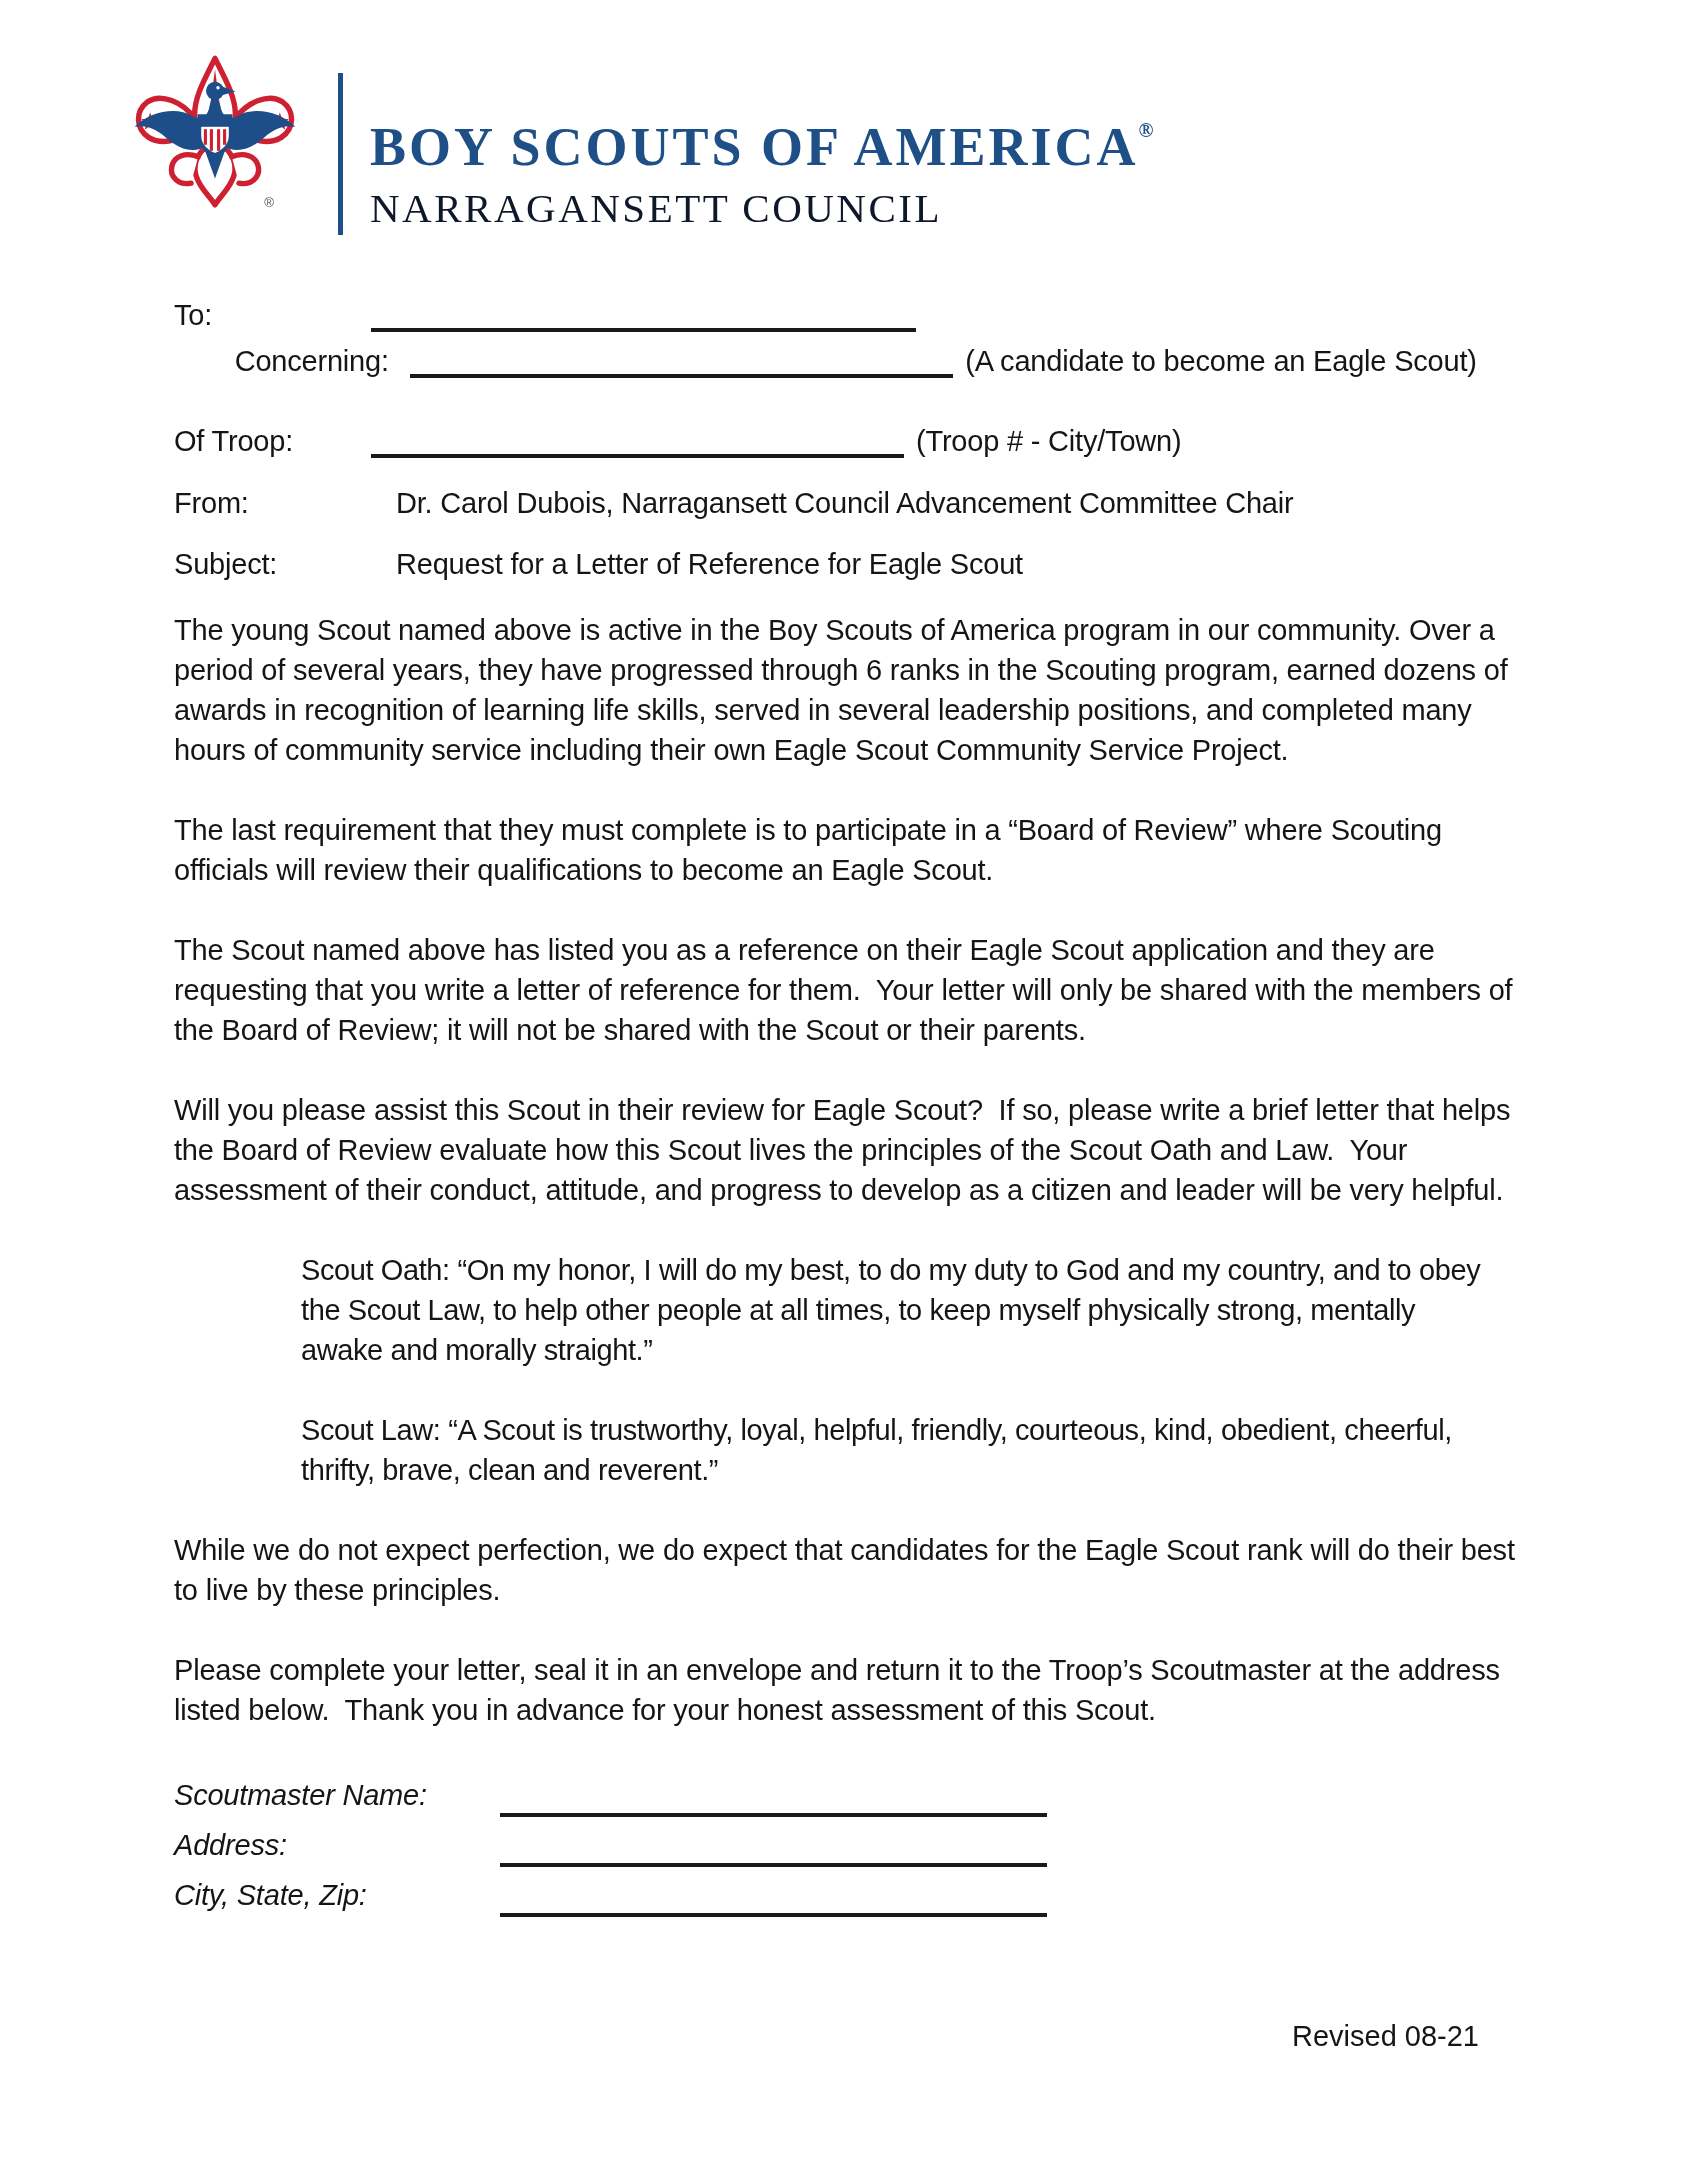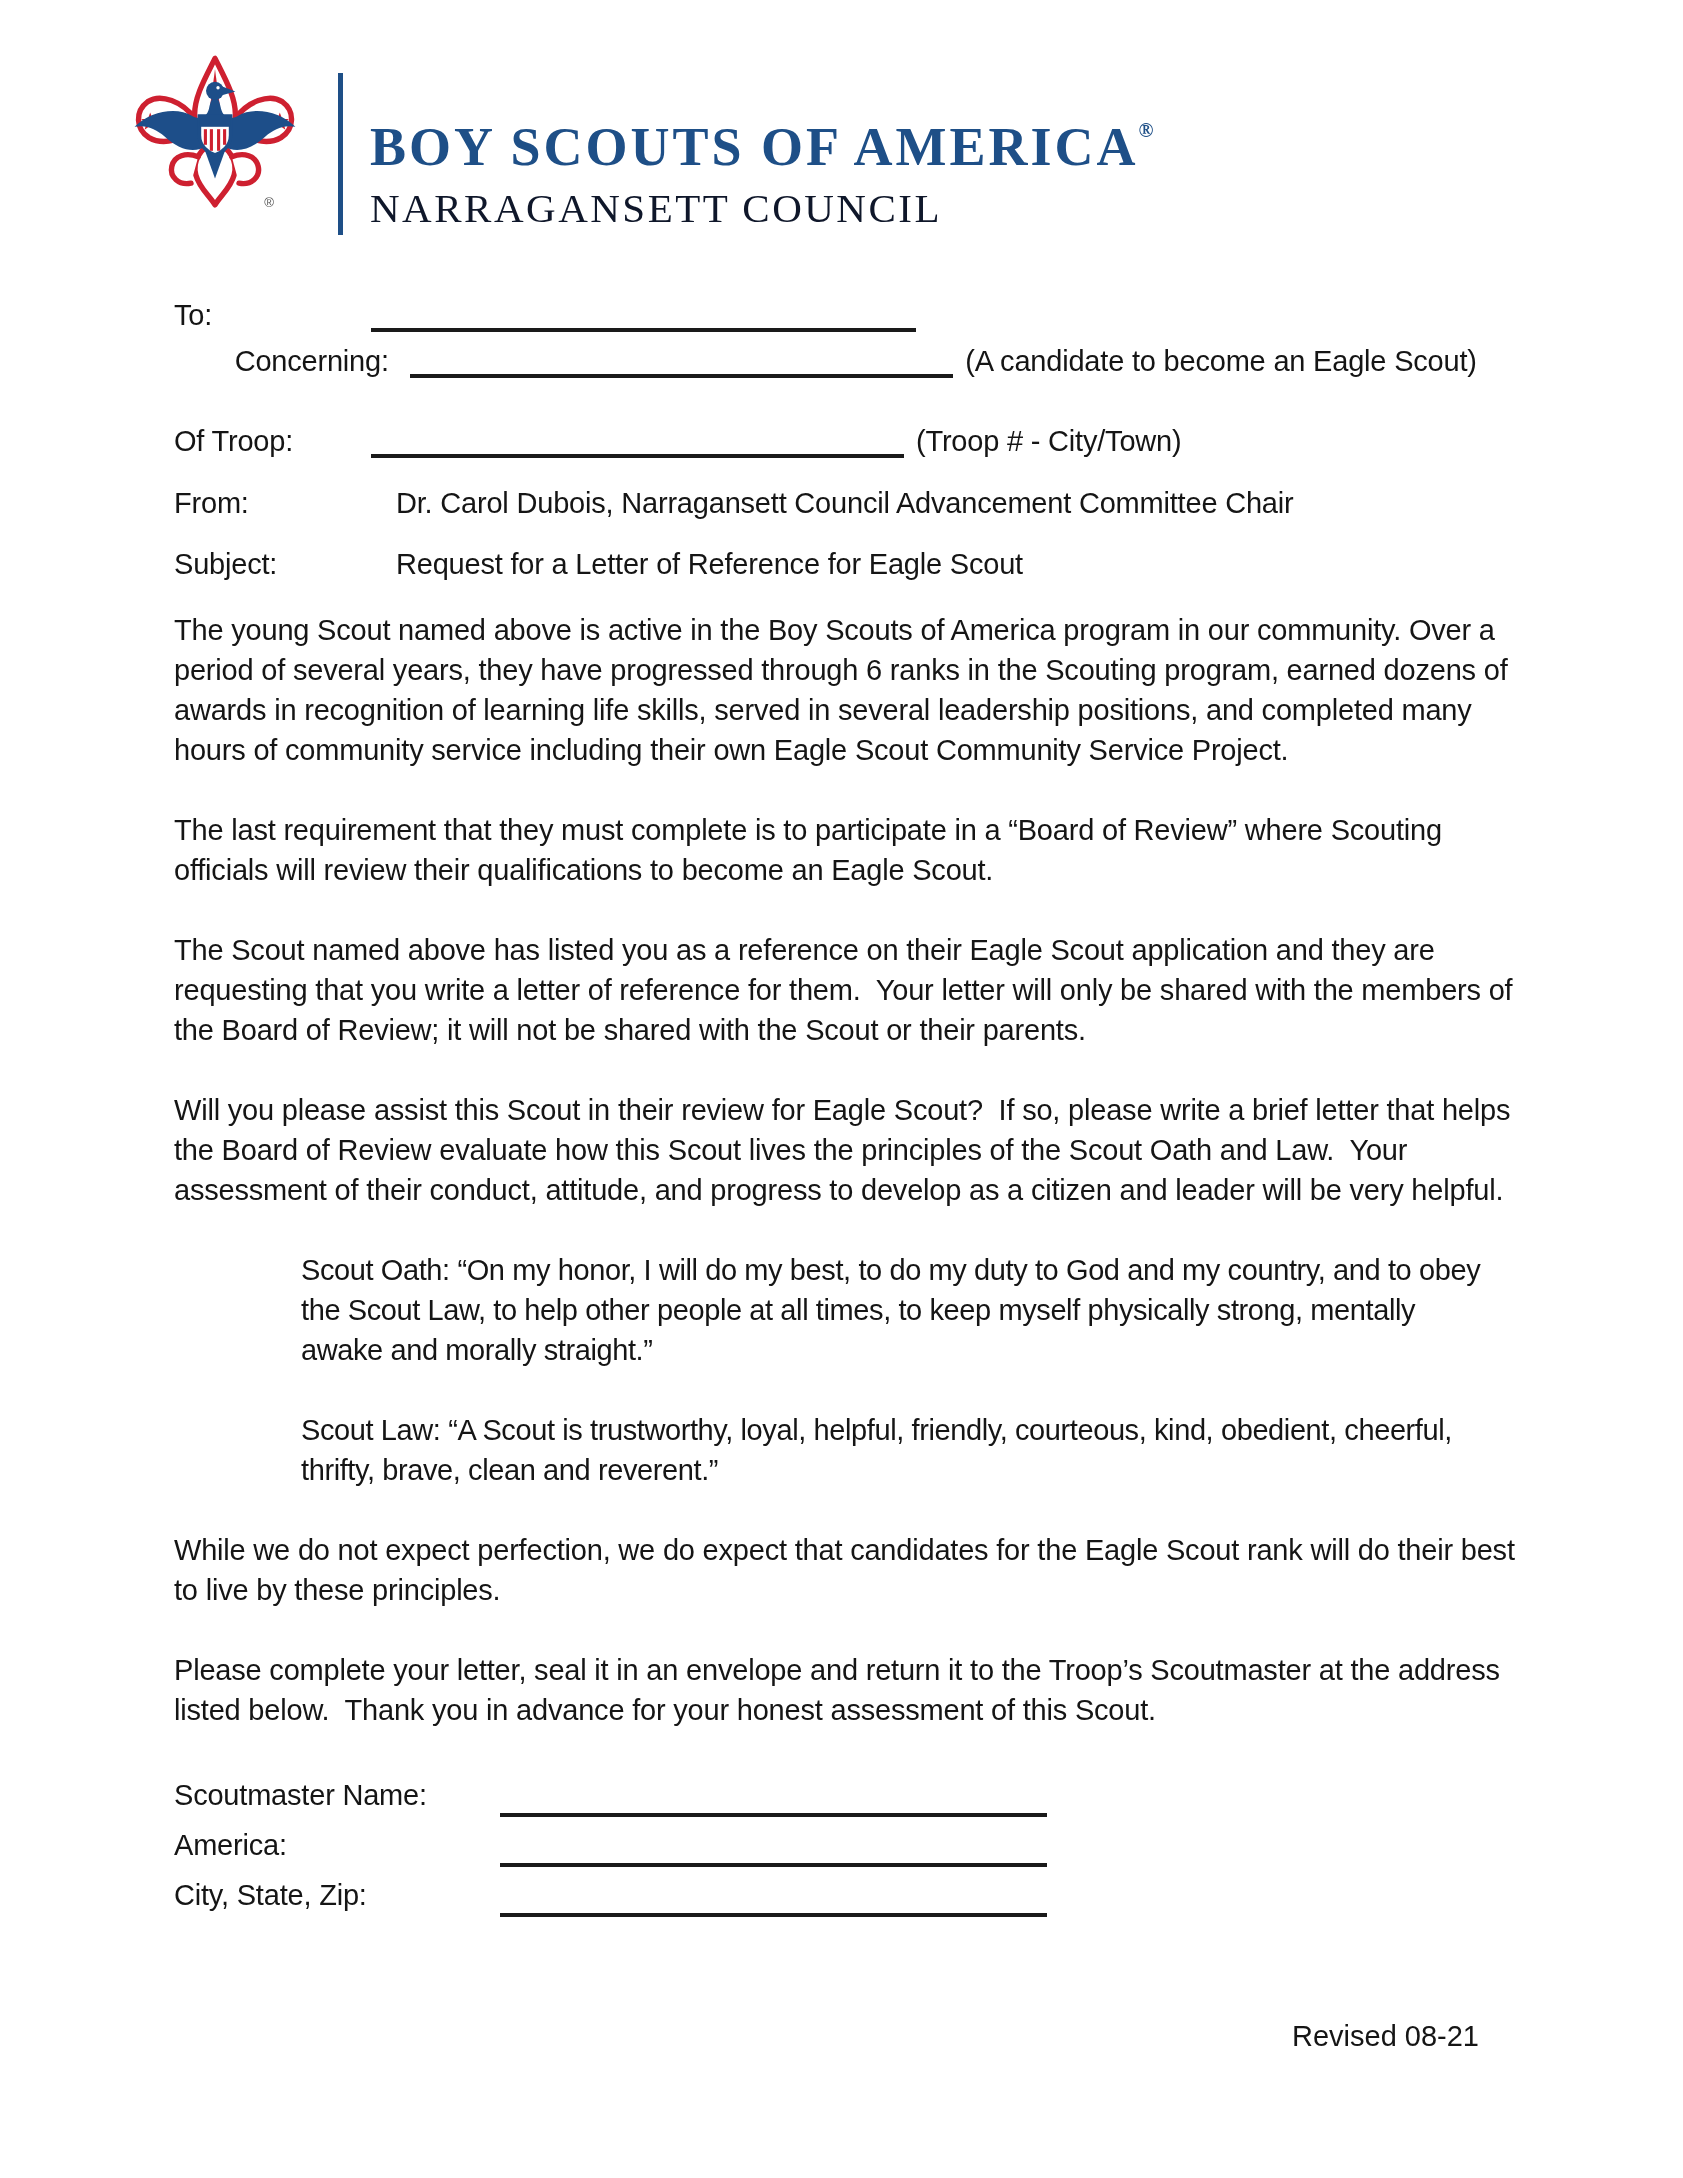--- a/index.html
+++ b/index.html
@@ -20,21 +20,21 @@
   .row { display:block; }
   .lbl { display:inline-block; width:197px; vertical-align:baseline; }
   .lbl.wide { width:222px; }
   .blank { display:inline-block; border-bottom:4px solid #1a1a1a; vertical-align:-7px; }
   .b1 { width:545px; } .b2 { width:543px; } .b3 { width:533px; }
   .note { display:inline-block; margin-left:12px; white-space:pre; }
   .mb6 { margin-bottom:6px; } .mb24 { margin-bottom:40px;text-align:center; } .mb22 { margin-bottom:22px; }
   .mb21 { margin-bottom:21px; } .mb26 { margin-bottom:26px; }
   .para { white-space:pre-wrap; margin-bottom:40px; }
   .quote { white-space:pre-wrap; margin-bottom:40px; margin-left:127px; width:1203px; letter-spacing:-0.4px; }
-  .sig-block { margin-top:14px; }
+  .sig-block { margin-top:14px;font-style:italic; }
   .sig-row { height:50px; line-height:50px; }
   .sig-lbl { display:inline-block; width:326px; vertical-align:baseline; }
   .sig-blank { display:inline-block; width:547px; border-bottom:4px solid #1a1a1a; vertical-align:-12px; }
   .revision { position:absolute; top:2016px; right:204px; font-size:29px; line-height:40px; }
 </style>
 </head>
 <body>
 
 <div class="page">
 
@@ -108,21 +108,21 @@
     <p class="quote">Scout Law: “A Scout is trustworthy, loyal, helpful, friendly, courteous, kind, obedient, cheerful, thrifty, brave, clean and reverent.”</p>
 
     <p class="para">While we do not expect perfection, we do expect that candidates for the Eagle Scout rank will do their best to live by these principles.</p>
     <p class="para">Please complete your letter, seal it in an envelope and return it to the Troop’s Scoutmaster at the address listed below.  Thank you in advance for your honest assessment of this Scout.</p>
 
     <div class="sig-block">
       <div class="sig-row">
         <span class="sig-lbl">Scoutmaster Name:</span><span class="sig-blank"></span>
       </div>
       <div class="sig-row">
-        <span class="sig-lbl">America:</span><span class="sig-blank"></span>
+        <span class="sig-lbl">Address:</span><span class="sig-blank"></span>
       </div>
       <div class="sig-row">
         <span class="sig-lbl">City, State, Zip:</span><span class="sig-blank"></span>
       </div>
     </div>
 
   </div>
 
   <div class="revision">Revised 08-21</div>
 

